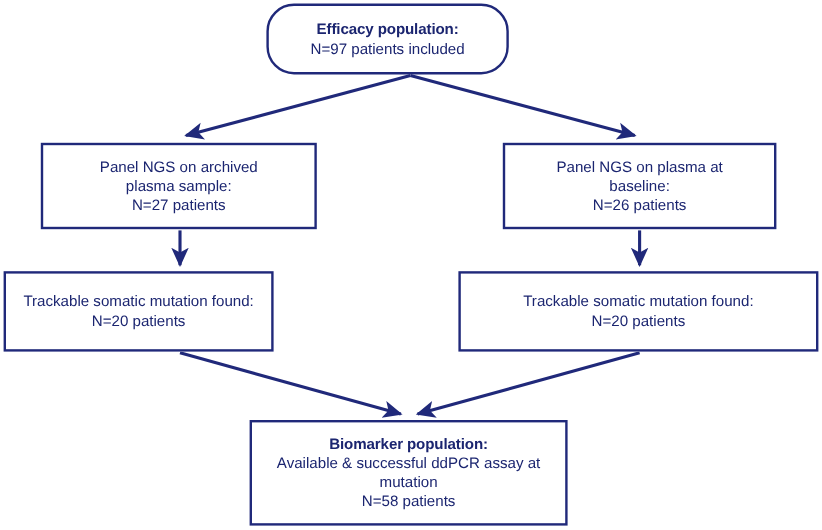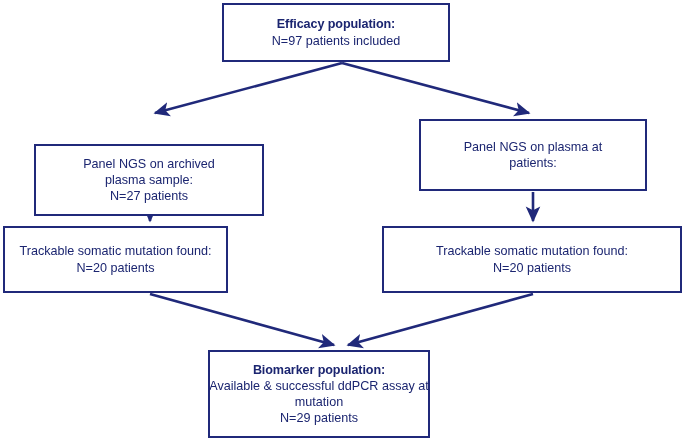--- a/index.html
+++ b/index.html
@@ -41,29 +41,29 @@
   .node .hdr {
     font-weight: bold;
     letter-spacing: -0.1px;
   }
   .node .ln {
     white-space: nowrap;
   }
   #node-top {
     left: 222px;
     top: 3px;
-    width: 228px;
+    width: 202px;
     height: 59px;
+    border-radius: 23px;
   }
   #node-tissue {
     left: 34px;
     top: 119px;
     width: 230px;
     height: 72px;
-    margin-top: 25px;
   }
   #node-plasma {
     left: 419px;
     top: 119px;
     width: 228px;
     height: 72px;
   }
   #node-tissue-mut {
     left: 3px;
     top: 226px;
@@ -72,21 +72,21 @@
   }
   #node-plasma-mut {
     left: 382px;
     top: 226px;
     width: 300px;
     height: 67px;
   }
   #node-bottom {
     left: 208px;
     top: 350px;
-    width: 222px;
+    width: 265px;
     height: 88px;
   }
 </style>
 </head>
 <body>
 
 <div id="flowchart">
 
   <svg class="connectors" viewBox="0 0 685 442">
     <defs>
@@ -114,33 +114,34 @@
   </div>
 
   <div class="node" id="node-tissue">
     <span class="ln">Panel NGS on archived</span>
     <span class="ln">plasma sample:</span>
     <span class="ln">N=27 patients</span>
   </div>
 
   <div class="node" id="node-plasma">
     <span class="ln">Panel NGS on plasma at</span>
-    <span class="ln">patients:</span>
+    <span class="ln">baseline:</span>
+    <span class="ln">N=26 patients</span>
   </div>
 
   <div class="node" id="node-tissue-mut">
     <span class="ln">Trackable somatic mutation found:</span>
     <span class="ln">N=20 patients</span>
   </div>
 
   <div class="node" id="node-plasma-mut">
     <span class="ln">Trackable somatic mutation found:</span>
     <span class="ln">N=20 patients</span>
   </div>
 
   <div class="node" id="node-bottom">
     <span class="ln hdr">Biomarker population:</span>
     <span class="ln">Available &amp; successful ddPCR assay at</span>
     <span class="ln">mutation</span>
-    <span class="ln">N=29 patients</span>
+    <span class="ln">N=58 patients</span>
   </div>
 
 </div>
 
 </body></html>

